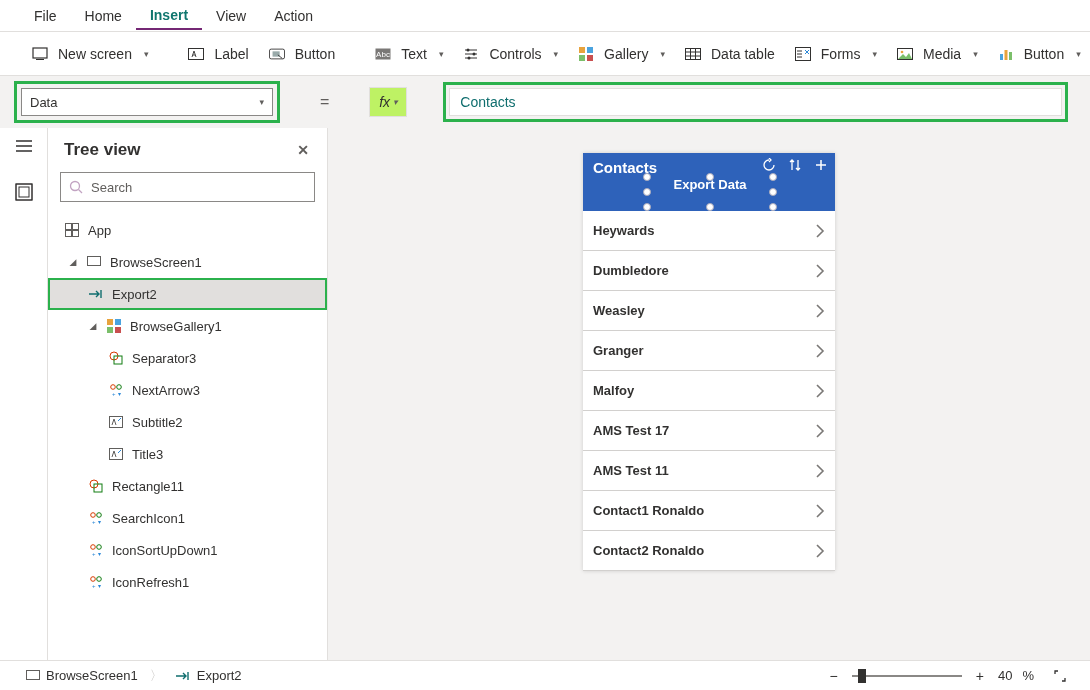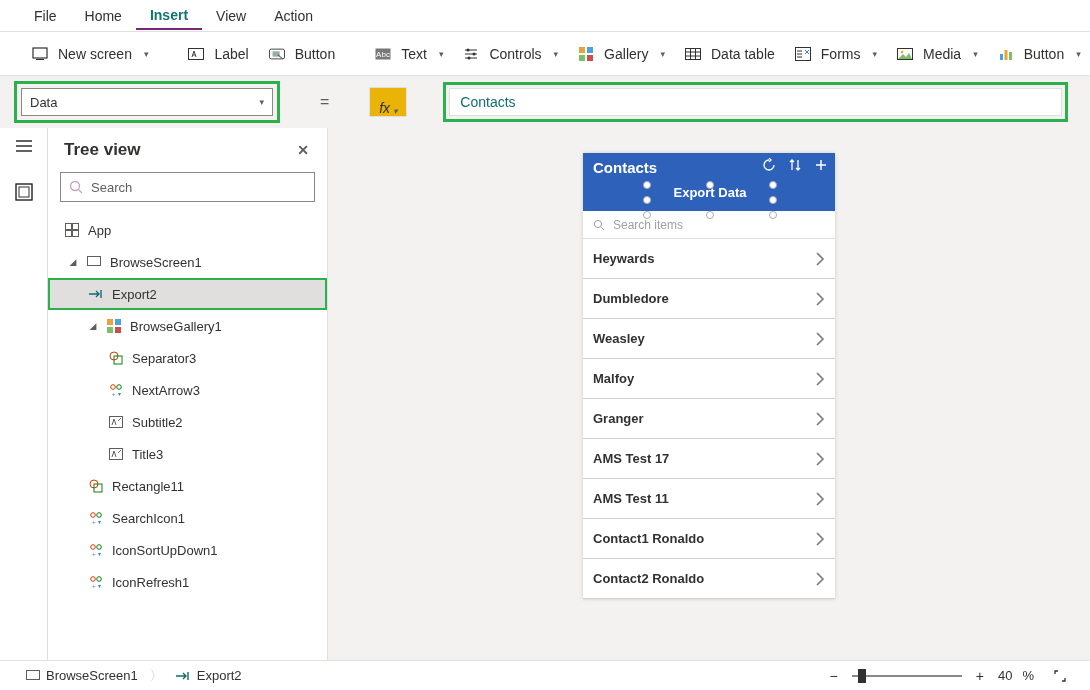--- a/index.html
+++ b/index.html
@@ -15,21 +15,21 @@
   .ribbon-sep { width: 1px; height: 30px; background: #e1dfdd; margin: 0 10px; }
   .ribbon-btn { display: flex; align-items: center; gap: 10px; padding: 6px 10px; cursor: pointer; font-size: 14px; color: #323130; white-space: nowrap; }
   .ricon { display: inline-flex; width: 16px; height: 16px; align-items: center; justify-content: flex-end; }
   .chev { font-size: 9px; color: #605e5c; margin-left: 2px; }
 
   
   .formula-row { height: 52px; display: flex; align-items: center; background: #f3f2f1; position: relative; gap: 30px; }
   .prop-dd-wrap { border: 3px solid #2bb14c; padding: 4px; margin-left: 14px; }
   .prop-dd { width: 252px; height: 28px; border: 1px solid #8a8886; background: #fff; display: flex; align-items: center; justify-content: space-between; padding: 0 8px; cursor: pointer; font-size: 13px; }
   .equals { margin: 0 10px; font-size: 16px; color: #605e5c; }
-  .fx-box { width: 38px; height: 30px; background: #eab308; border: 1px solid #e1dfdd; display: flex; align-items: flex-end; justify-content: center; font-style: italic; font-size: 14px; color: #323130; }
+  .fx-box { width: 38px; height: 30px; background: #bef264; border: 1px solid #e1dfdd; display: flex; align-items: center; justify-content: center; font-style: italic; font-size: 14px; color: #323130; }
   .formula-wrap { flex: 1; border: 3px solid #2bb14c; padding: 3px; margin: 0 22px 0 6px; }
   .formula-input { width: 100%; height: 28px; background: #fff; border: 1px solid #e1dfdd; padding: 0 10px; display: flex; align-items: center; font-size: 14px; color: #0f6e6e; }
 
   
   .body { display: flex; height: calc(690px - 32px - 44px - 52px - 30px); overflow: hidden; }
   .rails { width: 48px; border-right: 1px solid #e1dfdd; display: flex; flex-direction: column; align-items: center; }
   .rail-btn { width: 46px; height: 36px; display: flex; align-items: center; justify-content: center; cursor: pointer; color: #323130; }
   .tree-panel { width: 280px; border-right: 1px solid #e1dfdd; display: flex; flex-direction: column; }
   .tree-head { height: 44px; display: flex; align-items: center; justify-content: space-between; padding: 0 14px 0 16px; font-size: 17px; font-weight: 600; }
   .close-x { font-size: 14px; color: #605e5c; cursor: pointer; padding: 4px; }
@@ -382,41 +382,32 @@
               <svg width="14" height="14" viewBox="0 0 14 14">
                 <path d="M4 2 v10 M2 4 l2 -2 2 2 M10 12 v-10 M8 10 l2 2 2 -2" stroke="#fff" fill="none" stroke-width="1.3"></path>
               </svg>
             </span>
           <span class="hicon">
               <svg width="14" height="14" viewBox="0 0 14 14">
                 <path d="M7 2 v10 M2 7 h10" stroke="#fff" stroke-width="1.5"></path>
               </svg>
             </span>
         </div>
-        <div style="position:absolute; left:64px; top:32px; width:126px; height:30px;">
+        <div style="position:absolute; left:64px; top:24px; width:126px; height:30px;">
           <div class="export-btn" style="position:relative; left:0; transform:none; text-align:center; width:100%;">Export Data</div>
           <span class="sel-handle" style="left:-4px; top:-4px;"></span>
           <span class="sel-handle" style="left:59px; top:-4px;"></span>
           <span class="sel-handle" style="right:-4px; top:-4px;"></span>
           <span class="sel-handle" style="left:-4px; top:11px;"></span>
           <span class="sel-handle" style="right:-4px; top:11px;"></span>
           <span class="sel-handle" style="left:-4px; bottom:-4px;"></span>
           <span class="sel-handle" style="left:59px; bottom:-4px;"></span>
           <span class="sel-handle" style="right:-4px; bottom:-4px;"></span>
         </div>
       </div>
-      <div class="phone-search">
-        <span>
-            <svg width="12" height="12" viewBox="0 0 12 12">
-              <circle cx="5" cy="5" r="3.6" fill="none" stroke="#a19f9d"></circle>
-              <path d="M8 8 l3 3" stroke="#a19f9d"></path>
-            </svg>
-          </span>
-        <span>Search items</span>
-      </div>
       <div id="app-list">
           <div class="list-row">
             <span>Heywards</span>
             <span class="list-chev">
               <svg width="10" height="16" viewBox="0 0 10 16">
                 <path d="M2 2 l6 6 -6 6" fill="none" stroke="#7a7876" stroke-width="1.6"></path>
               </svg>
             </span>
           </div>
           <div class="list-row">
@@ -429,29 +420,29 @@
           </div>
           <div class="list-row">
             <span>Weasley</span>
             <span class="list-chev">
               <svg width="10" height="16" viewBox="0 0 10 16">
                 <path d="M2 2 l6 6 -6 6" fill="none" stroke="#7a7876" stroke-width="1.6"></path>
               </svg>
             </span>
           </div>
           <div class="list-row">
+            <span>Granger</span>
+            <span class="list-chev">
+              <svg width="10" height="16" viewBox="0 0 10 16">
+                <path d="M2 2 l6 6 -6 6" fill="none" stroke="#7a7876" stroke-width="1.6"></path>
+              </svg>
+            </span>
+          </div>
+          <div class="list-row">
             <span>Malfoy</span>
-            <span class="list-chev">
-              <svg width="10" height="16" viewBox="0 0 10 16">
-                <path d="M2 2 l6 6 -6 6" fill="none" stroke="#7a7876" stroke-width="1.6"></path>
-              </svg>
-            </span>
-          </div>
-          <div class="list-row">
-            <span>Granger</span>
             <span class="list-chev">
               <svg width="10" height="16" viewBox="0 0 10 16">
                 <path d="M2 2 l6 6 -6 6" fill="none" stroke="#7a7876" stroke-width="1.6"></path>
               </svg>
             </span>
           </div>
           <div class="list-row">
             <span>AMS Test 17</span>
             <span class="list-chev">
               <svg width="10" height="16" viewBox="0 0 10 16">

